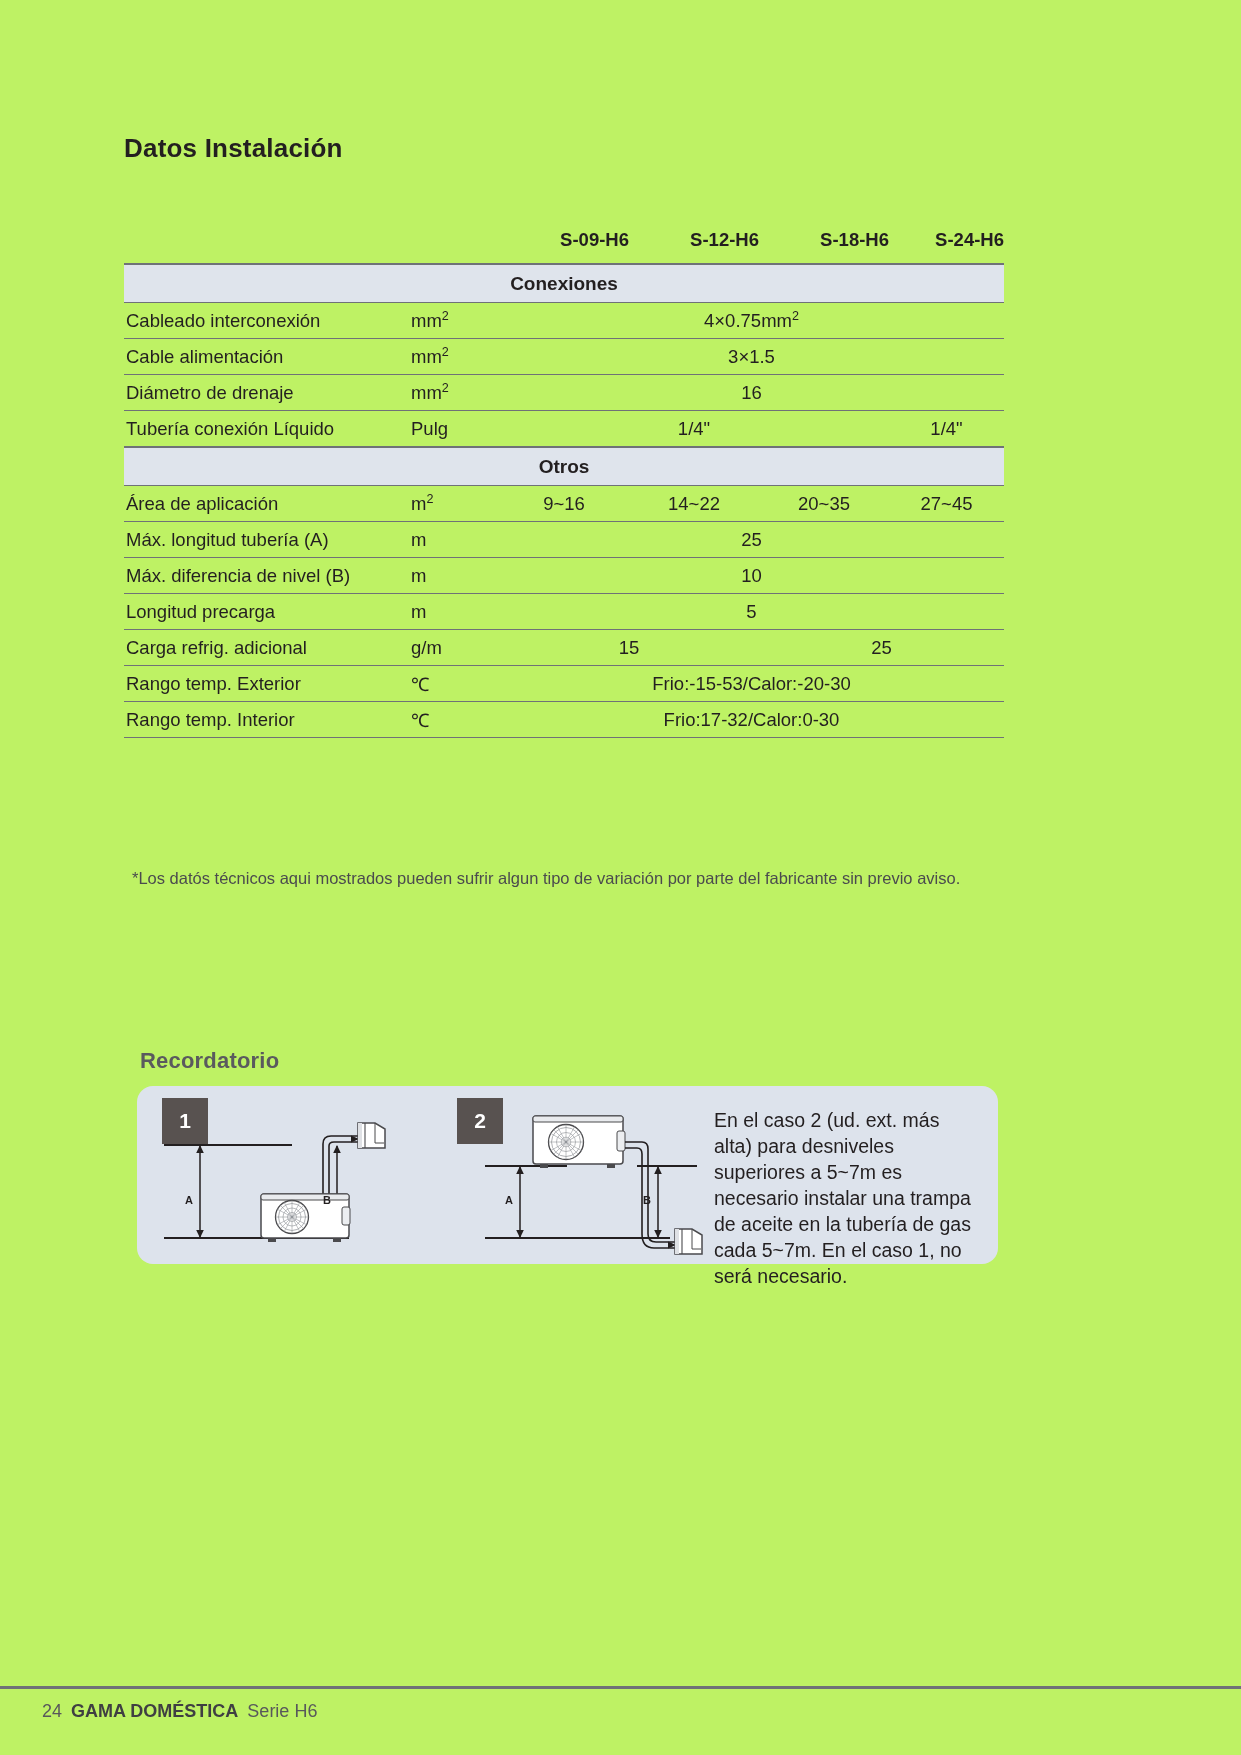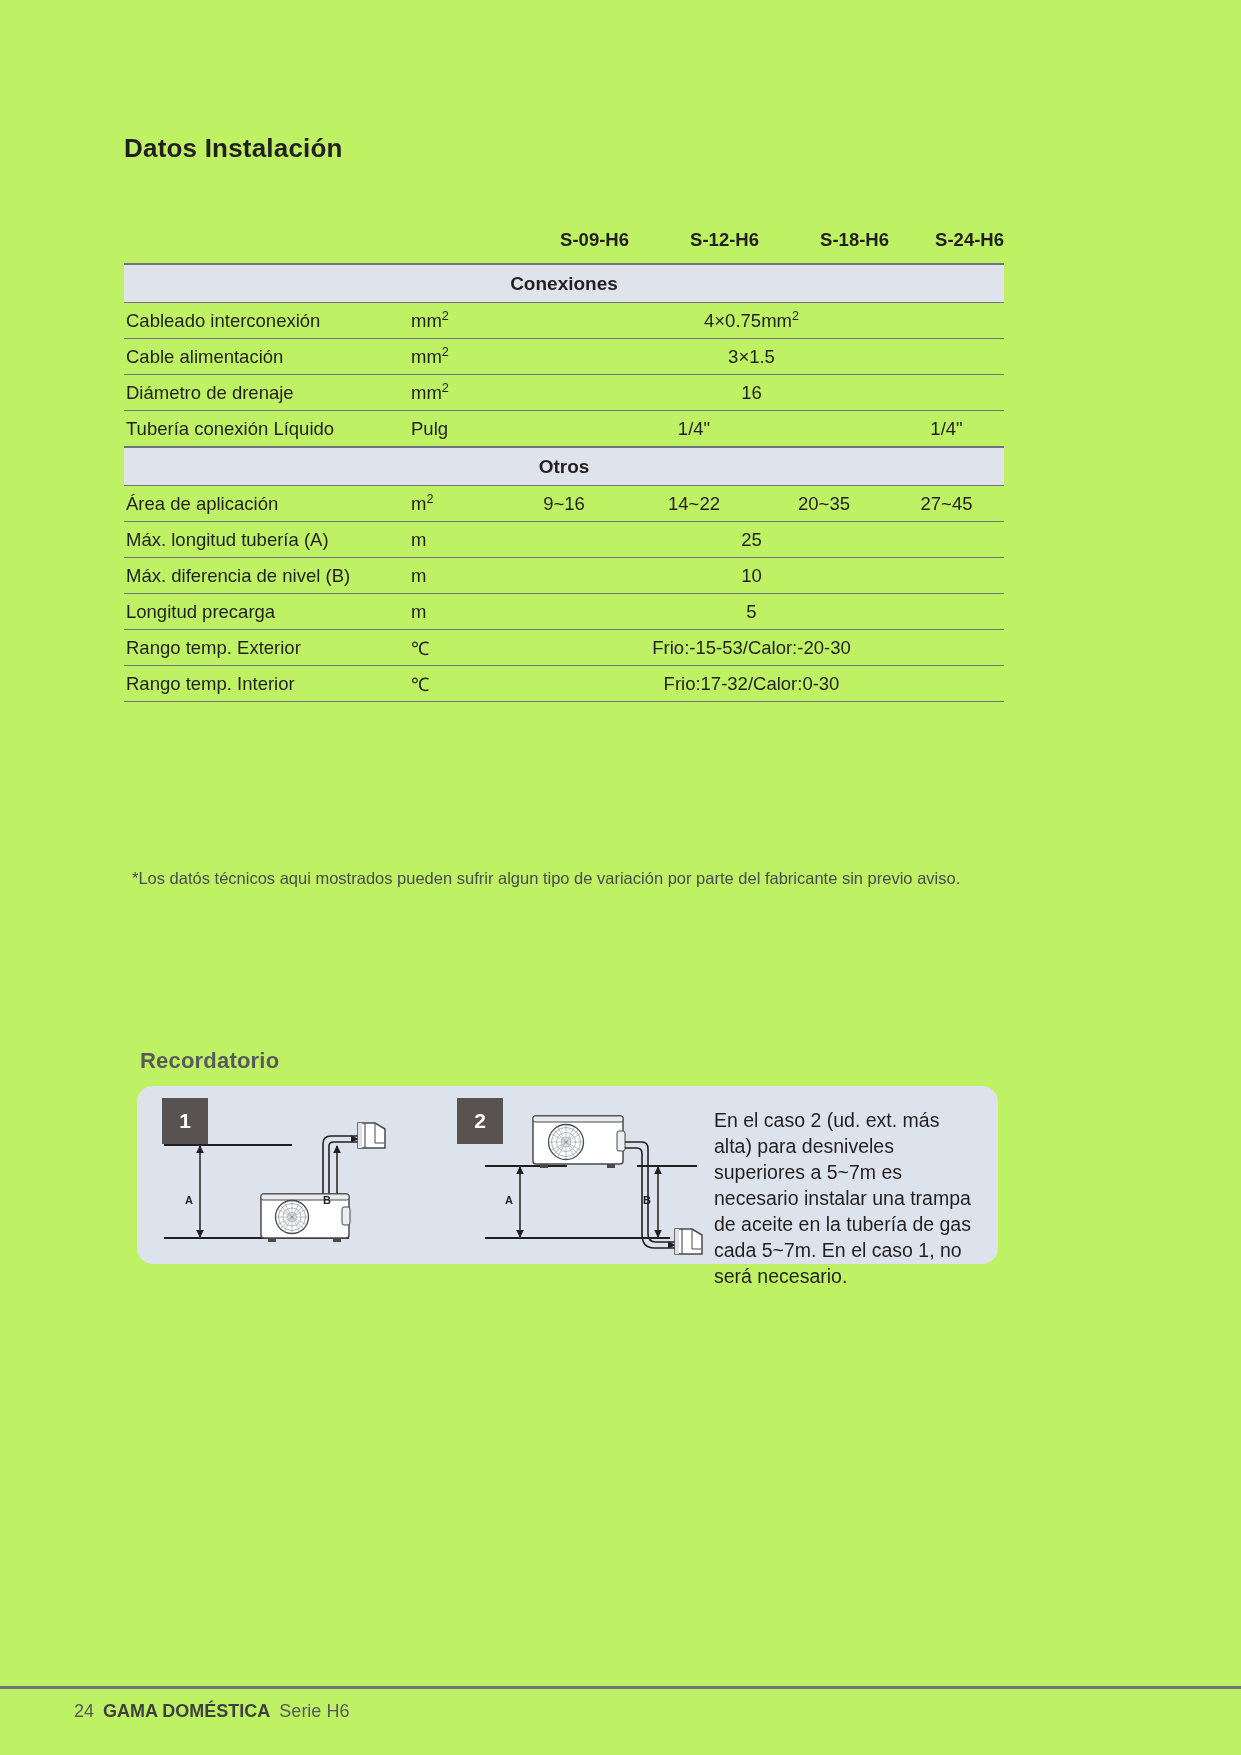--- a/index.html
+++ b/index.html
@@ -166,21 +166,20 @@
     height: 3px;
     background: #6f7277;
   }
   .footer {
     position: absolute;
     left: 42px;
     top: 1701px;
     font-size: 18px;
     color: #58585b;
     white-space: nowrap;
-    margin-left: 32px;
   }
   .footer .pg { font-weight: normal; }
   .footer .gama { font-weight: bold; color: #3f3f42; margin-left: 9px; }
   .footer .serie { margin-left: 9px; color: #58585b; }
 </style>
 </head>
 <body>
 
 <div class="page">
 
@@ -261,20 +260,26 @@
         <td class="unit">m</td>
         <td class="val" colspan="4">10</td>
       </tr>
 
       <tr class="data-row">
         <td class="label">Longitud precarga</td>
         <td class="unit">m</td>
         <td class="val" colspan="4">5</td>
       </tr>
 
+      <tr class="data-row">
+        <td class="label">Carga refrig. adicional</td>
+        <td class="unit">g/m</td>
+        <td class="val" colspan="2">15</td>
+        <td class="val" colspan="2">25</td>
+      </tr>
 
       <tr class="data-row">
         <td class="label">Rango temp. Exterior</td>
         <td class="unit">℃</td>
         <td class="val" colspan="4">Frio:-15-53/Calor:-20-30</td>
       </tr>
 
       <tr class="data-row last">
         <td class="label">Rango temp. Interior</td>
         <td class="unit">℃</td>

